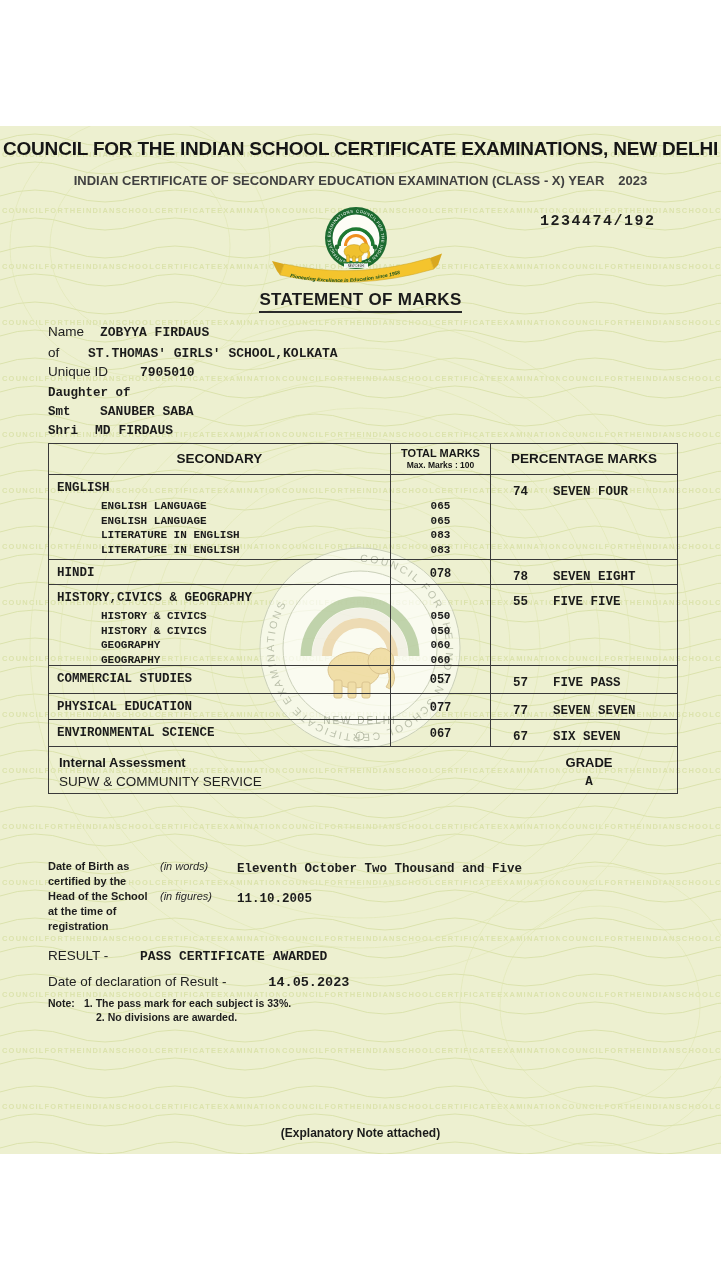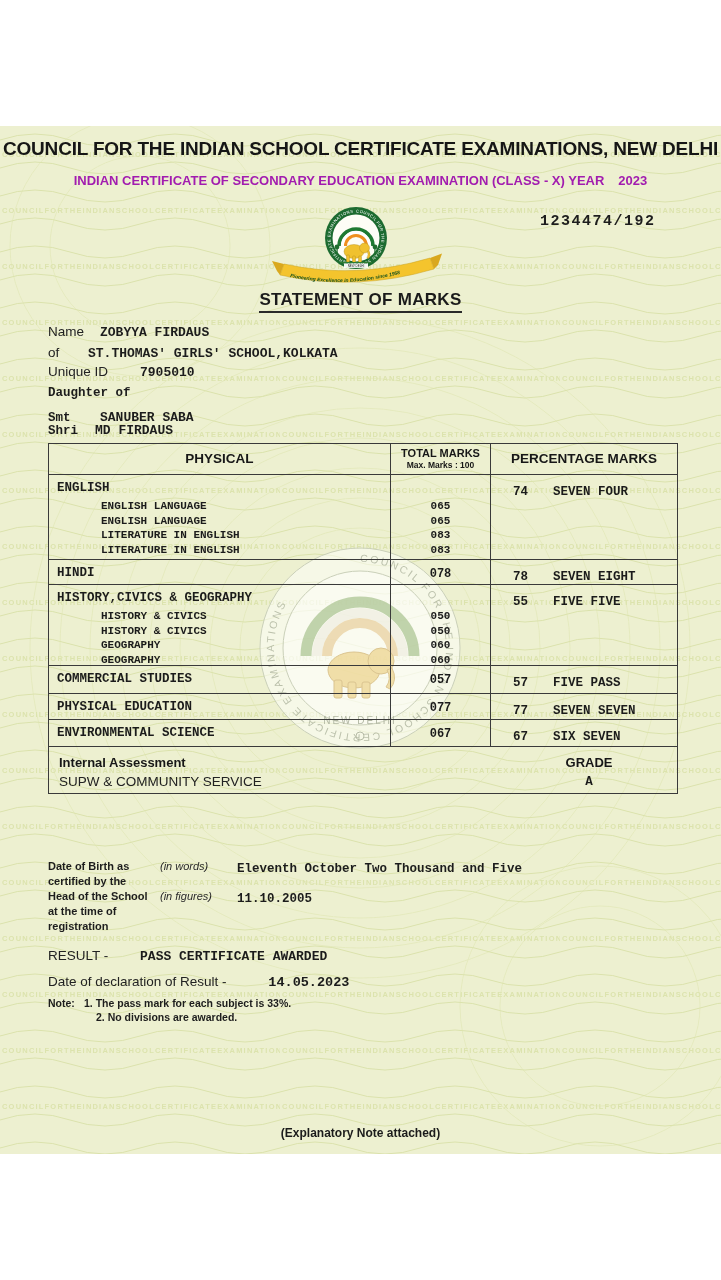--- a/index.html
+++ b/index.html
@@ -6,21 +6,21 @@
   .page{position:relative;width:721px;height:1280px;background:#ffffff;overflow:hidden;
         font-family:"Liberation Sans",sans-serif;}
   .cert{position:absolute;left:0;top:126px;width:721px;height:1028px;background:#edf0d0;overflow:hidden;}
   .bgsvg,.wmsvg{position:absolute;pointer-events:none;}
   .bgsvg{left:0;top:0;}
   .wmsvg{left:240px;top:402px;}
   .layer{position:absolute;left:0;top:0;width:721px;height:1028px;}
   .abs{position:absolute;}
   .ctr{left:0;width:721px;text-align:center;}
   .h1{top:12px;font-weight:bold;font-size:19px;letter-spacing:-0.2px;color:#161616;}
-  .h2{top:47px;font-weight:bold;font-size:13px;color:#a21caf;}
+  .h2{top:47px;font-weight:bold;font-size:13px;color:#404040;}
   .h2 .year{margin-left:14px;}
   .serial{left:540px;top:87px;font-family:"Liberation Mono",monospace;font-weight:bold;
           font-size:15px;letter-spacing:1.5px;color:#1d1d1d;}
   .doctitle{top:164px;}
   .doctitle span{display:inline-block;font-weight:bold;font-size:17px;color:#1b1b1b;
           letter-spacing:0.3px;border-bottom:2px solid #2a2a2a;padding-bottom:1px;}
   .nrow{left:48px;font-size:13.5px;color:#222;}
   .nrow .lbl{display:inline-block;}
   .mono,.nrow .val{font-family:"Liberation Mono",monospace;font-weight:bold;color:#1c1c1c;}
   .nrow .val{font-size:13px;}
@@ -176,30 +176,30 @@
       </div>
       <div class="abs nrow" style="top:219px;">
         <span class="lbl" style="width:40px;">of</span><span class="val">ST.THOMAS' GIRLS' SCHOOL,KOLKATA</span>
       </div>
       <div class="abs nrow" style="top:238px;">
         <span class="lbl" style="width:92px;">Unique ID</span><span class="val">7905010</span>
       </div>
       <div class="abs nrow" style="top:258px;">
         <span class="val" style="font-size:12.5px;">Daughter of</span>
       </div>
-      <div class="abs nrow" style="top:283px;">
+      <div class="abs nrow" style="top:277px;">
         <span class="val lbl" style="width:52px;font-size:12.5px;">Smt</span><span class="val">SANUBER SABA</span>
       </div>
       <div class="abs nrow" style="top:296px;">
         <span class="val lbl" style="width:47px;font-size:12.5px;">Shri</span><span class="val">MD FIRDAUS</span>
       </div>
 
       <div class="mtable">
         <div class="thead">
-          <div class="th-subj">PHYSICAL</div>
+          <div class="th-subj">SECONDARY</div>
           <div class="th-total">
             <div class="th-total-main">TOTAL MARKS</div>
             <div class="th-total-sub">Max. Marks : 100</div>
           </div>
           <div class="th-pct">PERCENTAGE MARKS</div>
         </div>
         <div>
             <div class="trow" style="height: 85px;">
               <div class="c-subj">
                 <div class="subj-title">ENGLISH</div>

